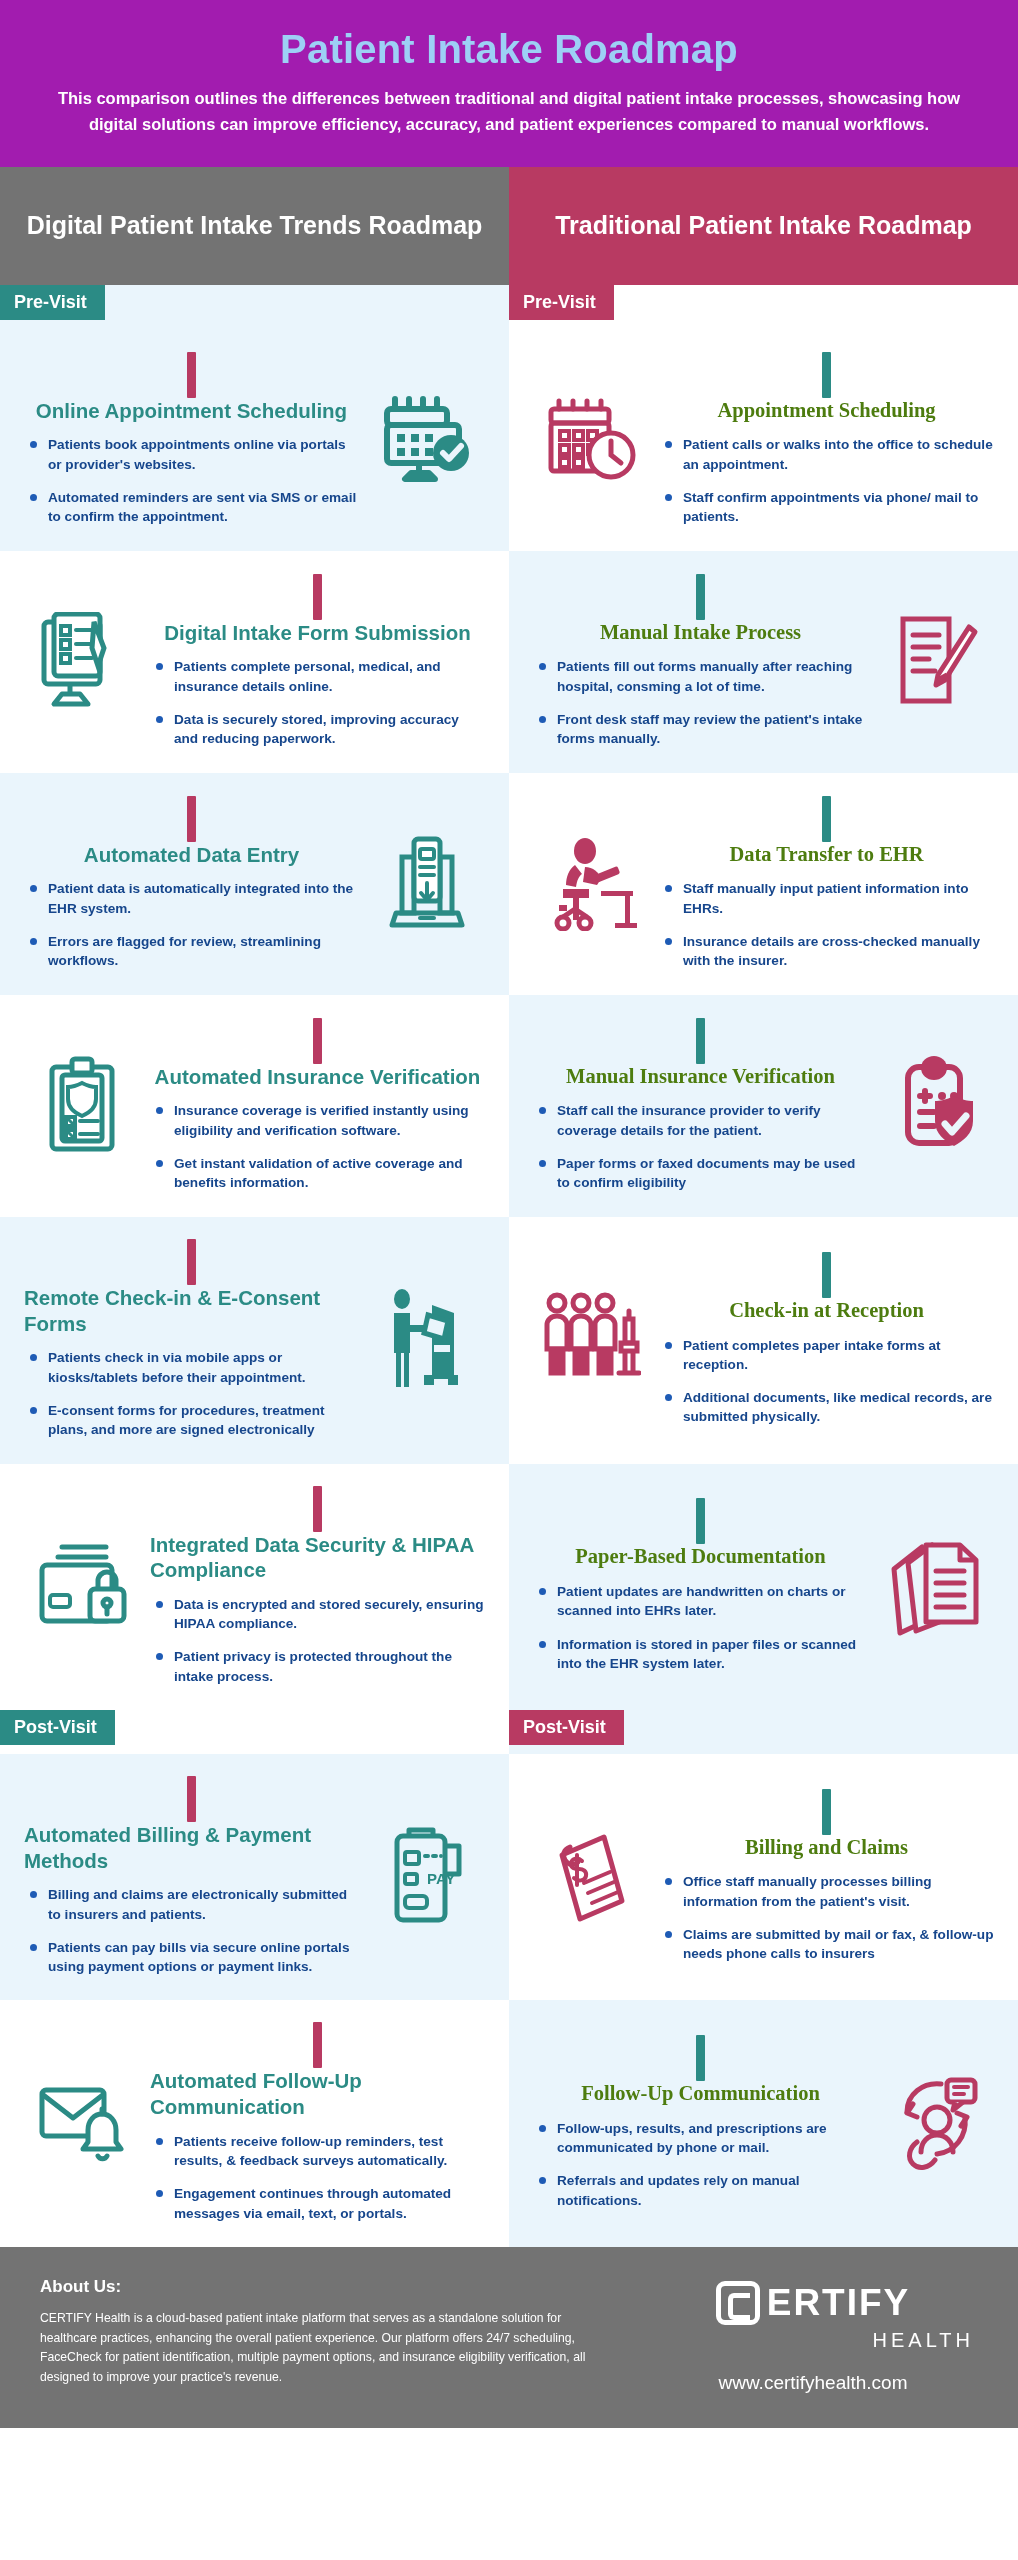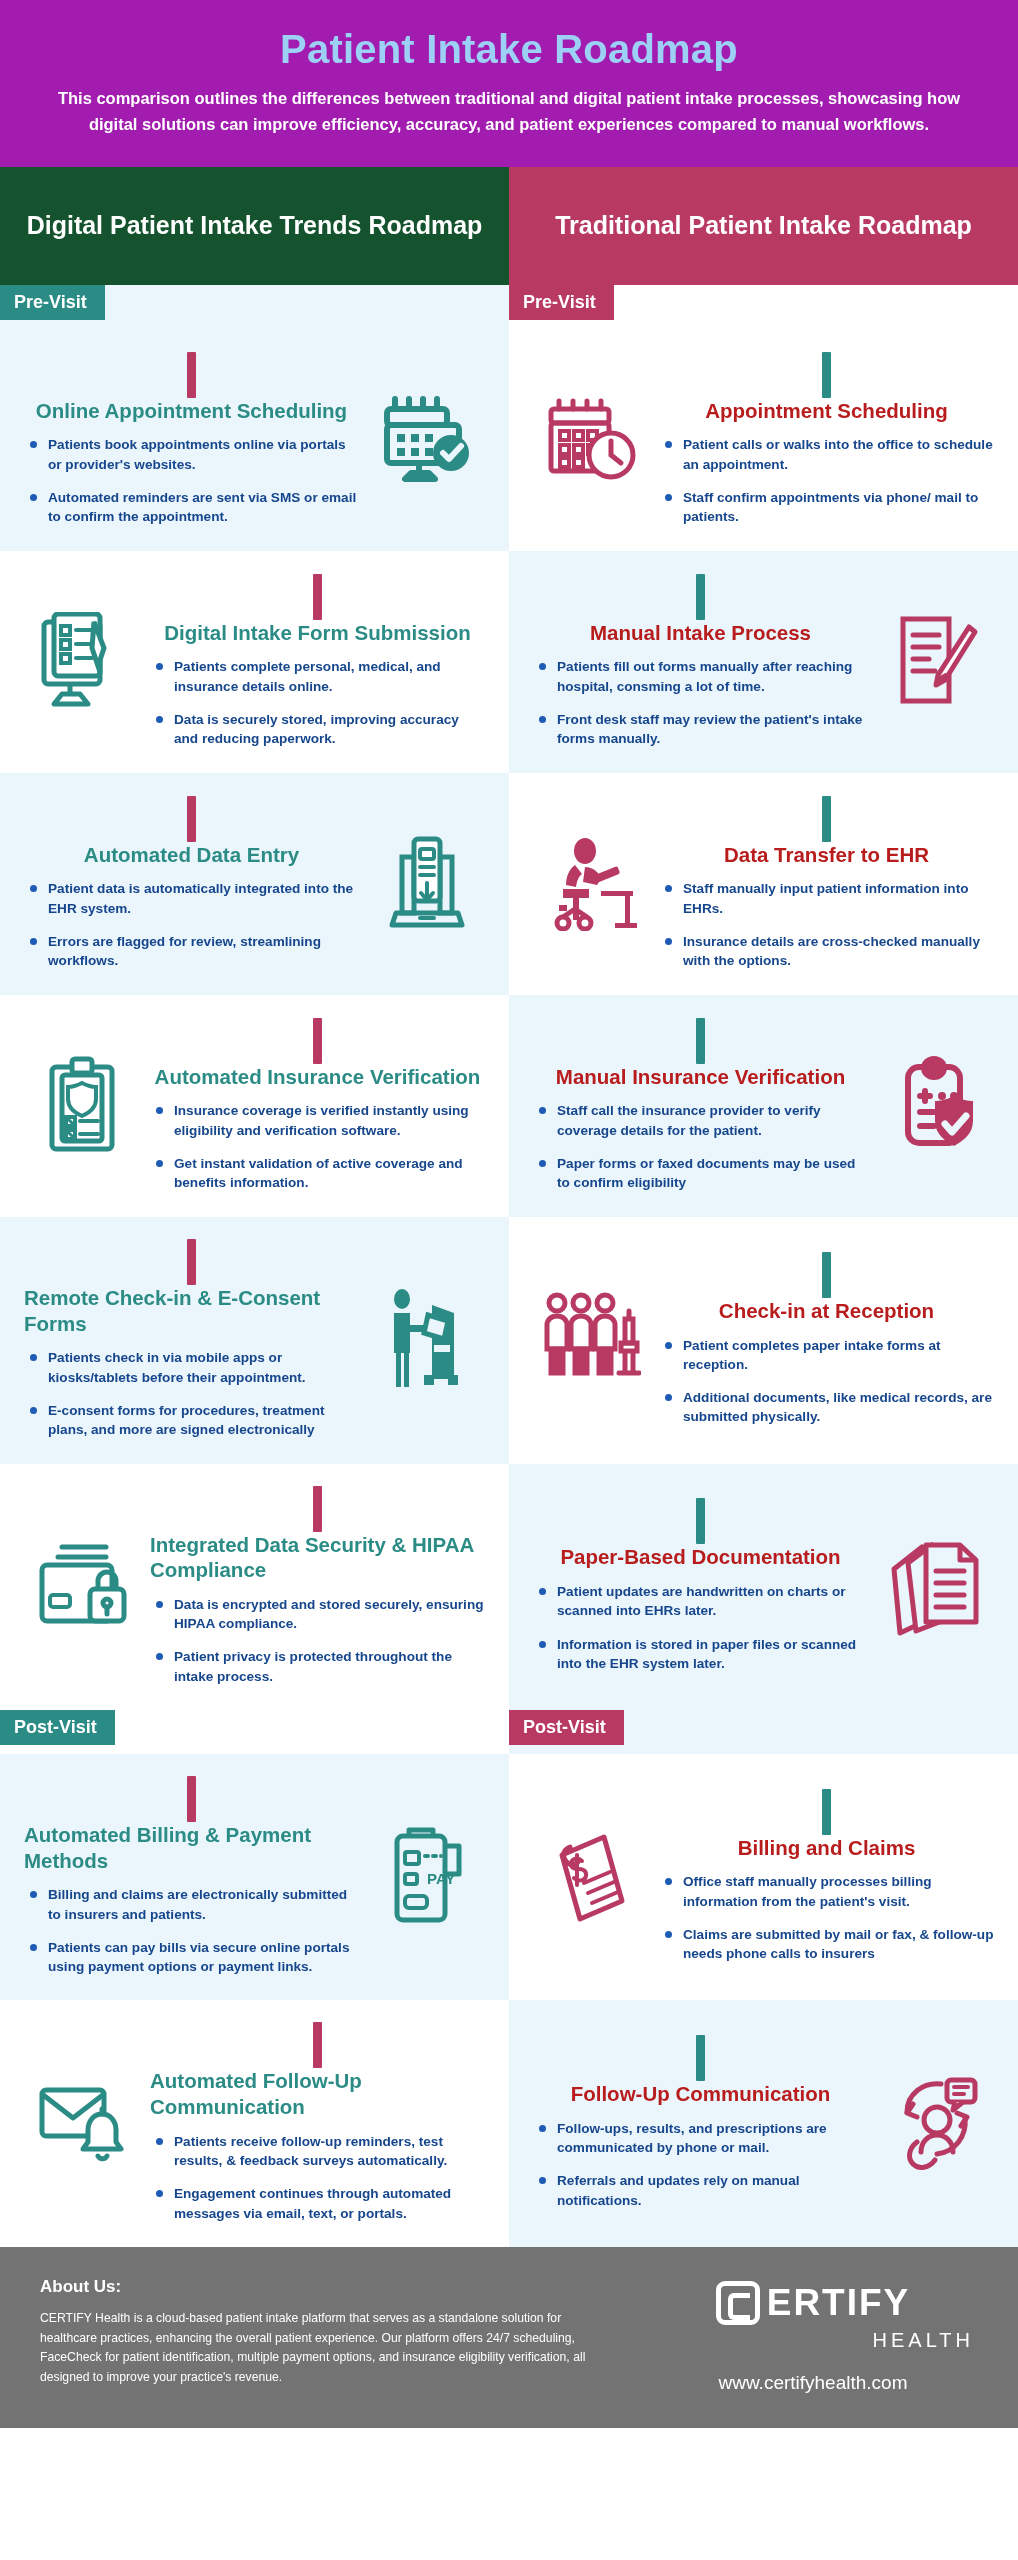--- a/index.html
+++ b/index.html
@@ -42,21 +42,21 @@
     text-align: center;
     color: #ffffff;
     font-size: 25px;
     font-weight: 700;
     line-height: 1.25;
     min-height: 118px;
     display: flex;
     align-items: center;
     justify-content: center;
   }
-  .col-head.teal { background: #14532d; }
+  .col-head.teal { background: #737373; }
   .col-head.crimson { background: #b83a62; }
 
   
   .phase-strip { display: flex; width: 100%; }
   .phase-cell { width: 50%; position: relative; height: 44px; }
   .phase-badge {
     display: inline-block;
     color: #ffffff;
     font-size: 18px;
     font-weight: 700;
@@ -91,21 +91,21 @@
     justify-content: center;
   }
   .cell-icon svg { display: block; }
 
   .head-wrap { display: flex; align-items: center; gap: 0; padding-bottom: 12px; flex-direction: column; }
   .accent-bar { flex: 0 0 auto; width: 9px; height: 46px; border-radius: 1px; }
   .accent-bar.crimson { background: #b83a62; }
   .accent-bar.teal { background: #2b8b85; }
   .cell-title { font-size: 20.5px; font-weight: 700; line-height: 1.25; }
   .cell-title.teal { color: #2b8b85; }
-  .cell-title.crimson { color: #b91c1c; }
+  .cell-title.crimson { color: #4d7c0f; font-family: Liberation Serif, serif; }
 
   ul.bullets { list-style: none; padding-left: 4px; }
   ul.bullets li {
     position: relative;
     padding-left: 20px;
     margin-bottom: 14px;
     font-size: 13.6px;
     font-weight: 700;
     line-height: 1.42;
     color: #16468c;
@@ -362,21 +362,21 @@
       </div>
     </div>
     <div class="cell bg-white icon-left">
       <div class="cell-body">
         <div class="head-wrap">
           <span class="accent-bar teal"></span>
           <div class="cell-title crimson">Data Transfer to EHR</div>
         </div>
         <ul class="bullets">
           <li>Staff manually input patient information into EHRs.</li>
-          <li>Insurance details are cross-checked manually with the options.</li>
+          <li>Insurance details are cross-checked manually with the insurer.</li>
         </ul>
       </div>
       <div class="cell-icon">
         <svg width="92" height="96" viewBox="0 0 92 96" fill="#b83a62" stroke="#b83a62">
           <ellipse cx="40" cy="16" rx="11" ry="13" stroke="none"></ellipse>
           <path d="M30 30c-6 4-9 12-9 20l10 2c1-7 3-11 6-13z" stroke="none"></path>
           <path d="M40 32c8 0 14 5 16 12l-4 6-14-3z" stroke="none"></path>
           <rect x="50" y="40" width="24" height="8" rx="2" transform="rotate(-22 50 40)" stroke="none"></rect>
           <path d="M56 56h32v5H56z" stroke="none"></path>
           <path d="M80 61h5v30h-5z" stroke="none"></path>

